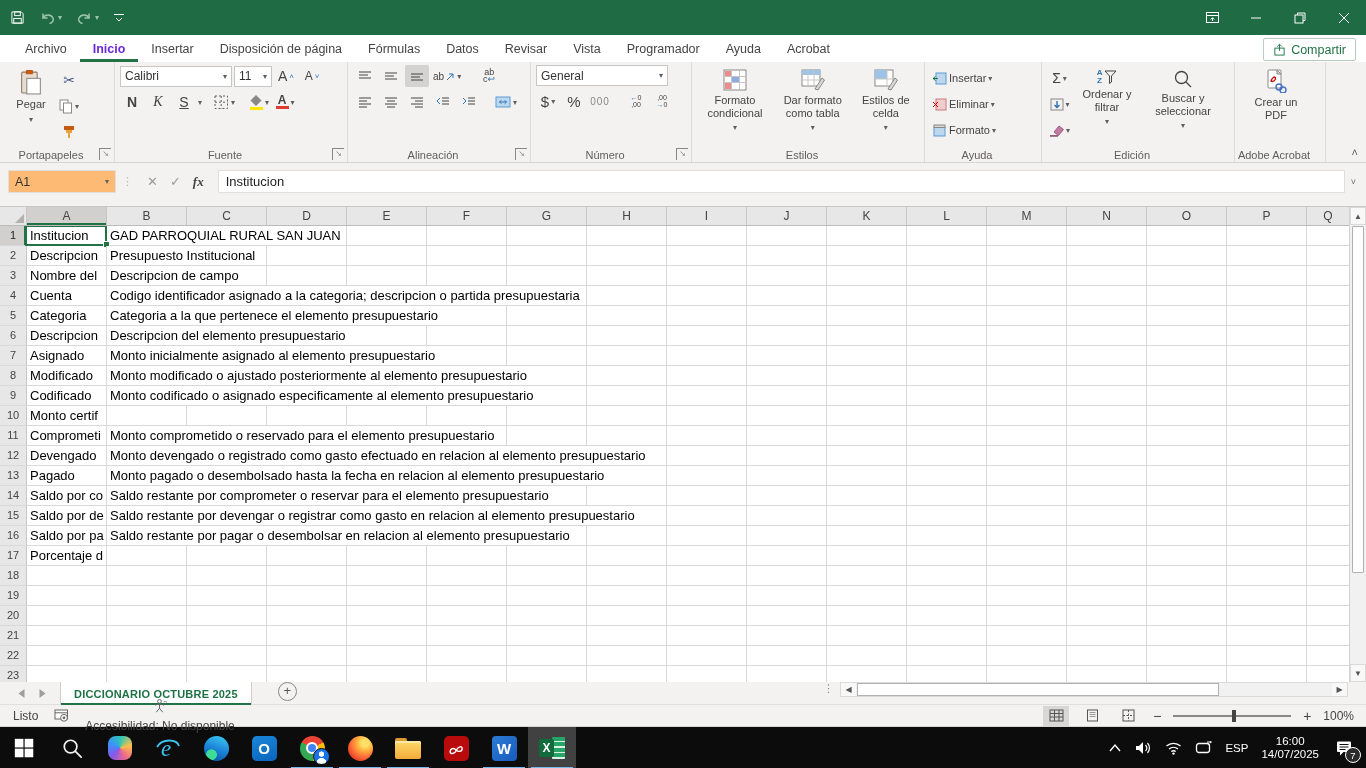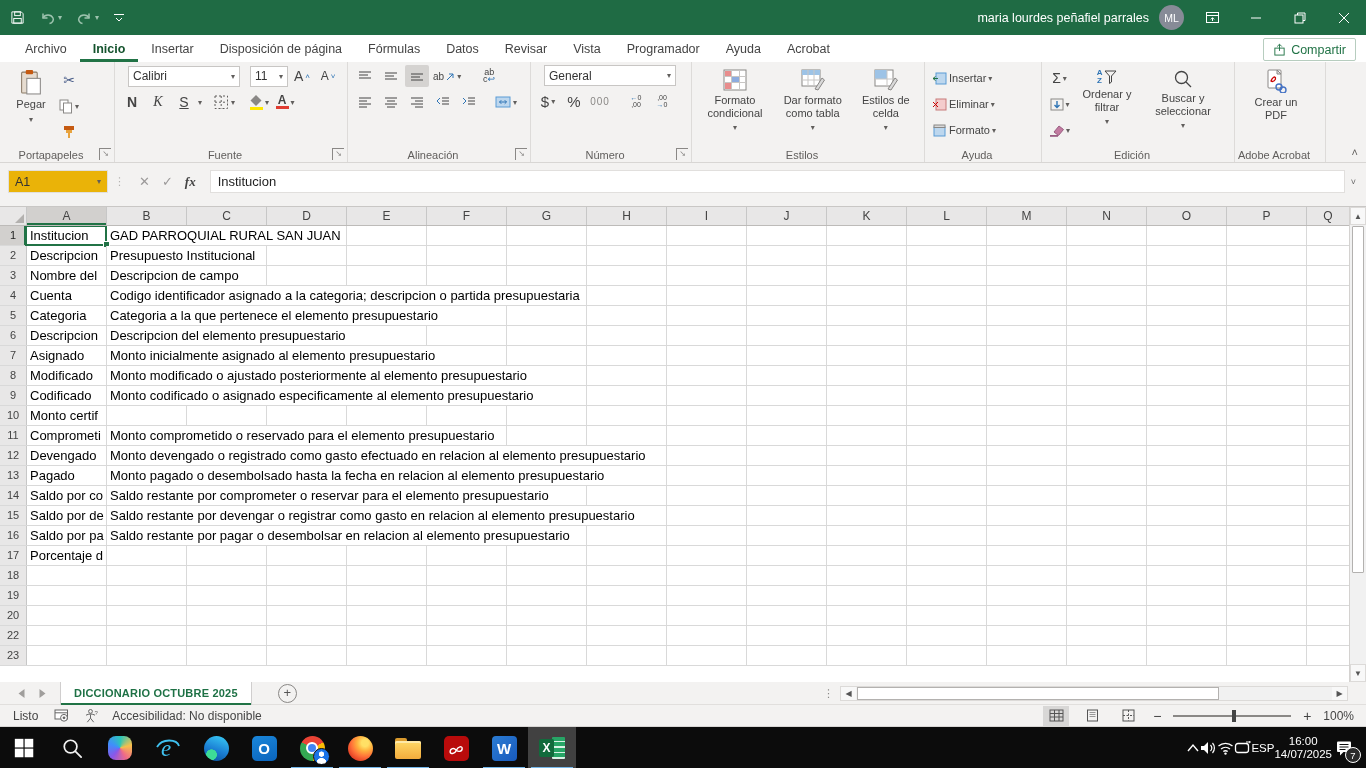--- a/index.html
+++ b/index.html
@@ -13,52 +13,52 @@
   .tb-title{position:absolute;left:170px;top:0;width:380px;height:35px;display:flex;align-items:center;justify-content:center;font-size:13px;color:#fff;white-space:nowrap;}
   .tb-search{position:absolute;left:500px;top:5px;width:320px;height:25px;background:#a9cdba;border-radius:2px;display:flex;align-items:center;gap:8px;padding-left:14px;box-sizing:border-box;color:#17291f;font-size:12.5px;}
   .tb-user{position:absolute;right:182px;top:0;height:35px;display:flex;align-items:center;gap:10px;font-size:12.5px;}
   .avatar{width:25px;height:25px;border-radius:50%;background:#878b97;display:flex;align-items:center;justify-content:center;font-size:10.5px;color:#fff;}
   .winbtns{position:absolute;right:0;top:0;height:35px;display:flex;}
   .winbtn{width:44px;height:35px;display:flex;align-items:center;justify-content:center;}
 
   
   .tabrow{position:relative;height:27px;background:#fff;display:flex;align-items:flex-end;padding-left:12px;}
   .rtab{padding:0 13px;font-size:12.5px;color:#444;line-height:25px;}
-  .rtab.active{color:#14532d;font-weight:700;box-shadow:inset 0 -3px 0 #217346;}
+  .rtab.active{color:#6d28d9;font-weight:700;box-shadow:inset 0 -3px 0 #217346;}
   .share-btn{position:absolute;right:10px;top:3px;height:21px;display:flex;align-items:center;gap:5px;padding:0 9px;border:1px solid #b7cdbf;border-radius:2px;background:#fff;color:#217346;font-size:12.5px;}
 
   
   .ribbon{position:relative;height:100px;background:#f3f2f1;border-bottom:1px solid #d8d6d4;display:flex;align-items:stretch;}
   .grp{position:relative;border-right:1px solid #dddbd9;padding:3px 5px 17px 5px;display:flex;align-items:flex-start;}
   .grp-label{position:absolute;bottom:1px;left:0;right:12px;text-align:center;font-size:11px;color:#605e5c;white-space:nowrap;}
   .launcher{position:absolute;bottom:2px;right:3px;width:11px;height:11px;border-left:1px solid #8a8886;border-top:1px solid #8a8886;font-size:8px;line-height:10px;text-align:center;color:#8a8886;}
   .bigbtn{display:flex;flex-direction:column;align-items:center;justify-content:flex-start;gap:3px;padding:4px 4px 0;font-size:11px;color:#444;text-align:center;line-height:12.5px;}
   .chev{font-size:8px;color:#605e5c;}
   .rowstack{display:flex;flex-direction:column;gap:4px;}
   .minirow{display:flex;align-items:center;gap:2px;}
   .sbtn{height:22px;min-width:20px;display:flex;align-items:center;justify-content:center;gap:2px;padding:0 2px;color:#444;}
   .sbtn.pressed{background:#d5d3d1;border-radius:2px;}
-  .combo{height:21px;background:#fff;border:1px solid #c8c6c4;display:flex;align-items:center;justify-content:space-between;font-size:12px;color:#333;padding:0 4px;box-sizing:border-box;margin-left:8px;}
+  .combo{height:21px;background:#fff;border:1px solid #c8c6c4;display:flex;align-items:center;justify-content:space-between;font-size:12px;color:#333;padding:0 4px;box-sizing:border-box;}
   .fontname{width:112px;}
   .fontsize{width:38px;}
   .numfmt{width:132px;}
   .glyph{font-size:14px;color:#444;}
   .bold-n{font-weight:800;font-size:14px;}
   .ital-k{font-style:italic;font-size:14px;font-family:"Liberation Serif",serif;}
   .und-s{text-decoration:underline;font-size:14px;}
   .colorbar{display:flex;flex-direction:column;align-items:center;line-height:12px;}
   .bar{width:13px;height:3px;margin-top:1px;}
   .stack2{display:flex;flex-direction:column;align-items:center;font-size:7px;line-height:7px;color:#444;}
   .stack2 b{color:#2e74b5;font-weight:400;}
   .az{display:flex;flex-direction:column;font-size:8px;line-height:8px;font-weight:700;color:#2e74b5;}
   .ribbon-collapse{position:absolute;right:8px;bottom:4px;color:#605e5c;font-size:11px;}
 
   
   .fbar{height:37px;background:#f3f2f1;display:flex;align-items:center;padding:0 8px;gap:6px;box-sizing:border-box;}
-  .namebox{width:100px;height:23px;background:#eab308;border:1px solid #e1dfdd;display:flex;align-items:center;justify-content:space-between;padding:0 6px;font-size:12.5px;color:#333;box-sizing:border-box;}
+  .namebox{width:108px;height:23px;background:#fdba74;border:1px solid #e1dfdd;display:flex;align-items:center;justify-content:space-between;padding:0 6px;font-size:12.5px;color:#333;box-sizing:border-box;}
   .fdots{color:#b5b3b1;font-size:11px;}
   .fx-btns{display:flex;align-items:center;gap:12px;padding:0 8px;color:#9b9999;font-size:13px;}
   .fx-ital{font-style:italic;font-family:"Liberation Serif",serif;color:#444;font-weight:700;}
   .fvalue{flex:1;height:23px;background:#fff;border:1px solid #e1dfdd;display:flex;align-items:center;padding:0 7px;font-size:13px;color:#222;box-sizing:border-box;}
   .fexpand{color:#666;font-size:9px;padding-right:2px;}
   .fstrip{height:6px;background:#f3f2f1;border-bottom:1px solid #c9c7c5;}
 
   
   .grid{position:relative;height:475px;background:#fff;overflow:hidden;}
   .colheads{display:flex;height:19px;background:#e8e7e7;border-bottom:1px solid #bdbbb9;box-sizing:border-box;}
@@ -74,48 +74,48 @@
   .a-cell{position:absolute;left:27px;top:0;width:77px;height:19px;line-height:19px;padding-left:3px;font-size:13px;color:#000;white-space:nowrap;overflow:hidden;}
   .b-spill{position:absolute;left:107px;top:0;height:19px;line-height:19px;background:#fff;padding:0 5px 0 3px;font-size:13px;color:#000;white-space:nowrap;overflow:hidden;max-width:1230px;}
   .a1sel{position:absolute;left:25px;top:-1px;width:78px;height:17px;border:2px solid #217346;pointer-events:none;}
   .a1fill{position:absolute;left:103px;top:15px;width:5px;height:5px;background:#217346;border:1px solid #fff;pointer-events:none;}
   .vscroll{position:absolute;right:0;top:0;width:17px;height:475px;background:#f1f1f1;border-left:1px solid #d4d2d0;box-sizing:border-box;display:flex;flex-direction:column;}
   .vbtn{height:18px;display:flex;align-items:center;justify-content:center;border:1px solid #dcdad8;background:#f8f8f8;box-sizing:border-box;font-size:8px;color:#555;}
   .vthumb{margin:1px 2px;height:345px;background:#fff;border:1px solid #b3b1af;border-radius:1px;}
   .vtrack{flex:1;}
 
   
-  .sheetbar{height:23px;background:#f3f2f1;border-bottom:1px solid #e1dfdd;display:flex;align-items:center;box-sizing:border-box;}
+  .sheetbar{height:23px;background:#f3f2f1;border-bottom:1px solid #e1dfdd;display:flex;box-sizing:border-box;}
   .snav{display:flex;align-items:center;gap:14px;padding:0 14px 0 18px;}
   .stab{height:23px;display:flex;align-items:center;padding:0 13px;background:#fff;border-right:1px solid #d0cece;border-left:1px solid #d0cece;box-shadow:inset 0 -2px 0 #217346;color:#1e7145;font-weight:700;font-size:11px;letter-spacing:.2px;}
   .addsheet{width:17px;height:17px;border:1px solid #8a8886;border-radius:50%;color:#555;font-size:13px;line-height:15px;text-align:center;margin-left:26px;}
   .splitter{margin-left:auto;color:#8a8886;font-size:11px;padding:0 6px;}
   .hscroll{width:508px;height:15px;display:flex;align-items:center;margin-right:18px;background:#f1f1f1;border:1px solid #dcdad8;box-sizing:border-box;}
   .hbtn{width:15px;height:13px;display:flex;align-items:center;justify-content:center;font-size:8px;color:#555;background:#f8f8f8;}
   .htrack{flex:1;height:13px;position:relative;}
   .hthumb{position:absolute;left:1px;top:0;width:76%;height:13px;background:#fff;border:1px solid #b3b1af;box-sizing:border-box;}
 
   
   .statusbar{height:22px;background:#f3f2f1;border-bottom:1px solid #d8d6d4;display:flex;align-items:center;font-size:12px;color:#444;box-sizing:border-box;}
   .st-left{display:flex;align-items:center;gap:16px;padding-left:13px;}
-  .st-acc{display:flex;align-items:center;gap:14px;}
+  .st-acc{display:flex;align-items:center;gap:6px;flex-direction:column;}
   .st-right{margin-left:auto;display:flex;align-items:center;gap:10px;padding-right:12px;}
   .viewbtn{width:26px;height:20px;display:flex;align-items:center;justify-content:center;}
   .viewbtn.active{background:#d8d7d6;}
   .zoomslider{width:118px;height:14px;position:relative;display:flex;align-items:center;}
   .ztrack{width:100%;height:2px;background:#8a8886;}
   .zhandle{position:absolute;left:50%;top:1px;width:4px;height:12px;background:#444;}
   .zsign{font-size:14px;color:#444;width:12px;text-align:center;}
 
   
   .taskbar{height:42px;background:#0c0c0c;display:flex;align-items:stretch;}
   .tb-btn{position:relative;width:48px;display:flex;align-items:center;justify-content:center;}
   .tb-btn.active{background:#414141;}
   .tb-btn .runline{position:absolute;left:3px;right:3px;bottom:0;height:2px;background:#76b8ea;}
-  .tray{margin-left:auto;display:flex;align-items:center;padding-right:10px;color:#fff;}
+  .tray{margin-left:auto;display:flex;align-items:center;gap:13px;padding-right:10px;color:#fff;}
   .tray-clock{text-align:center;font-size:11.5px;line-height:13px;}
   .notif{position:relative;width:24px;height:24px;display:flex;align-items:center;justify-content:center;}
   .badge{position:absolute;right:-5px;bottom:-3px;width:14px;height:14px;border-radius:50%;background:#2b2b2b;border:1px solid #fff;color:#fff;font-size:9.5px;display:flex;align-items:center;justify-content:center;}
   .tray-lang{font-size:11.5px;}
 
   
   .ic-copilot{width:24px;height:24px;border-radius:8px;background:conic-gradient(from 220deg,#8a57e8,#3f8efc,#2bc6b7,#f8c04b,#ef6a88,#8a57e8);}
   .ic-edge{width:25px;height:25px;border-radius:50%;background:radial-gradient(circle at 30% 75%,#3ddc97 0 20%,transparent 22%),linear-gradient(200deg,#35c1f1 10%,#1b7fd4 55%,#0c59a4 90%);}
   .ic-outlook{width:25px;height:25px;border-radius:5px;background:linear-gradient(160deg,#1a86d9,#0a64bd);display:flex;align-items:center;justify-content:center;color:#fff;font-weight:700;font-size:15px;}
   .ic-chrome{position:relative;width:25px;height:25px;border-radius:50%;background:conic-gradient(from -60deg,#ea4335 0 120deg,#fbbc05 120deg 240deg,#34a853 240deg 360deg);}
@@ -161,24 +161,20 @@
             <path d="M13 2.5 v4.5 h-4.5" fill="none" stroke="#9dc3ae" stroke-width="1.5"></path>
           </svg>
         <span class="chev" style="color:#9dc3ae">▾</span>
       </span>
       <span class="qbtn">
         <svg width="12" height="11" viewBox="0 0 12 11">
             <path d="M1 2.5 h10" stroke="#fff"></path>
             <path d="M3 6 l3 3 3 -3" fill="none" stroke="#fff"></path>
           </svg>
       </span>
-    </div>
-    <div class="tb-user">
-      <span>maria lourdes peñafiel parrales</span>
-      <span class="avatar">ML</span>
     </div>
     <div class="winbtns">
       <span class="winbtn">
         <svg width="15" height="15" viewBox="0 0 15 15">
             <rect x="1.5" y="2.5" width="12" height="10" fill="none" stroke="#fff"></rect>
             <path d="M1.5 5.5 h12" stroke="#fff"></path>
             <path d="M7.5 11 v-3.2 M5.8 9.4 l1.7 -1.7 1.7 1.7" fill="none" stroke="#fff"></path>
           </svg>
       </span>
       <span class="winbtn">
@@ -708,20 +704,23 @@
         <div class="grow">
           <div class="rownum">18</div>
         </div>
         <div class="grow">
           <div class="rownum">19</div>
         </div>
         <div class="grow">
           <div class="rownum">20</div>
         </div>
         <div class="grow">
+          <div class="rownum">21</div>
+        </div>
+        <div class="grow">
           <div class="rownum">22</div>
         </div>
         <div class="grow">
           <div class="rownum">23</div>
         </div>
       </div>
     <div class="vscroll">
       <div class="vbtn">▲</div>
       <div class="vthumb"></div>
       <div class="vtrack"></div>

